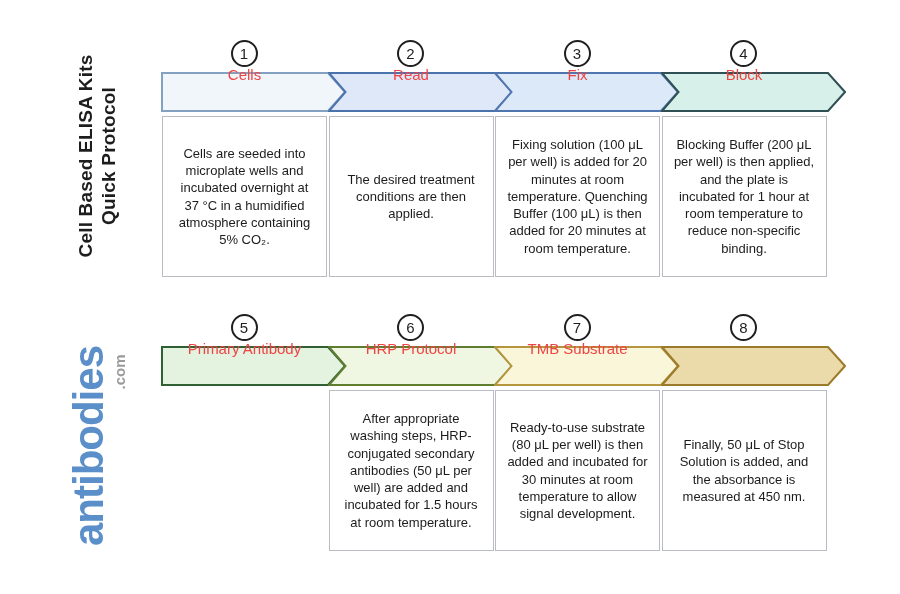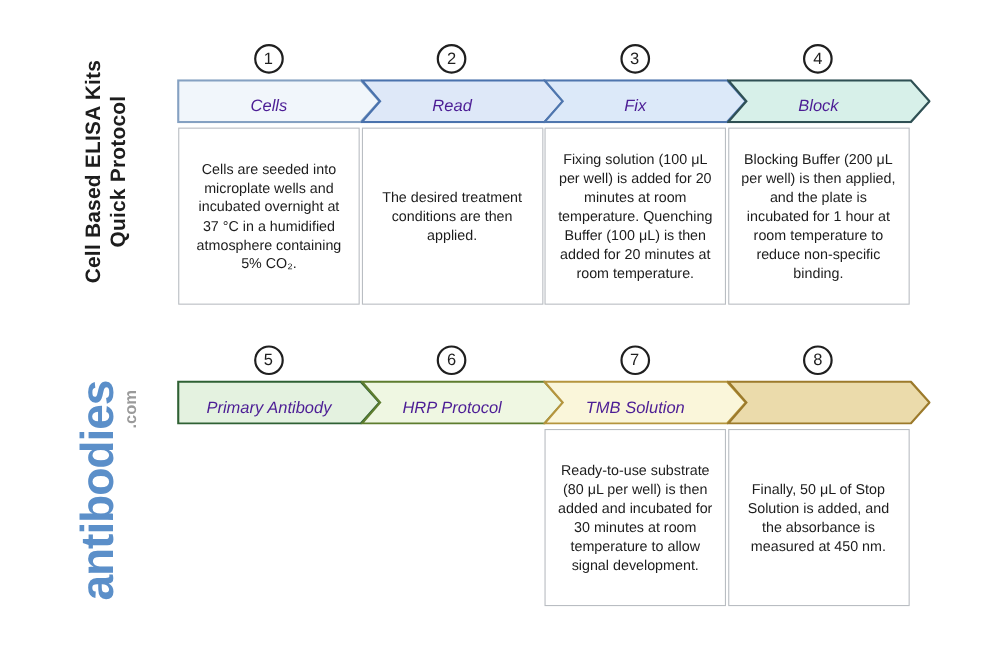--- a/index.html
+++ b/index.html
@@ -33,23 +33,23 @@
     position: absolute; width: 167px; height: 238px;
   }
   .num-circle {
     position: absolute; top: 0; left: calc(50% - 14px);
     width: 27px; height: 27px; border: 2px solid #1f1f1f; border-radius: 50%;
     background: #ffffff; display: flex; align-items: center; justify-content: center;
     font-size: 15px; color: #1f1f1f;
   }
   .arrow-svg { position: absolute; top: 32px; left: 0; }
   .arrow-label {
-    position: absolute; top: 36px; left: 0; width: 167px; height: 40px;
+    position: absolute; top: 14px; left: 0; width: 167px; height: 40px;
     display: flex; align-items: center; justify-content: center;
-    font-size: 15px; color: #4c1d95; font-style: italic;
+    font-size: 15px; color: #ef4444;
   }
   .desc-box {
     position: absolute; top: 76px; left: 1px; width: 165px; height: 161px;
     background: #ffffff; border: 1.5px solid #b9bdc2;
     display: flex; align-items: center; justify-content: center;
     padding: 6px 9px; text-align: center;
     font-size: 13px; line-height: 1.33; color: #1c1c1c;
   }
 </style>
 </head>
@@ -128,30 +128,33 @@
   </div>
 
   <div class="step" style="left:327.5px; top:314px;">
     <div class="num-circle">
       <span>6</span>
     </div>
     <svg class="arrow-svg" width="185" height="40" viewBox="0 0 185 40">
       <polygon points="1,1 167,1 184,20 167,39 1,39 17.5,20" stroke-width="2" stroke-linejoin="miter" fill="#eff7e2" stroke="#5e7d2f"></polygon>
     </svg>
     <div class="arrow-label">HRP Protocol</div>
+    <div class="desc-box">
+      <span>After appropriate washing steps, HRP-conjugated secondary antibodies (50 μL per well) are added and incubated for 1.5 hours at room temperature.</span>
+    </div>
   </div>
 
   <div class="step" style="left:494px; top:314px;">
     <div class="num-circle">
       <span>7</span>
     </div>
     <svg class="arrow-svg" width="185" height="40" viewBox="0 0 185 40">
       <polygon points="1,1 167,1 184,20 167,39 1,39 17.5,20" stroke-width="2" stroke-linejoin="miter" fill="#faf6da" stroke="#b5953e"></polygon>
     </svg>
-    <div class="arrow-label">TMB Solution</div>
+    <div class="arrow-label">TMB Substrate</div>
     <div class="desc-box">
       <span>Ready-to-use substrate (80 μL per well) is then added and incubated for 30 minutes at room temperature to allow signal development.</span>
     </div>
   </div>
 
   <div class="step" style="left:660.5px; top:314px;">
     <div class="num-circle">
       <span>8</span>
     </div>
     <svg class="arrow-svg" width="185" height="40" viewBox="0 0 185 40">

